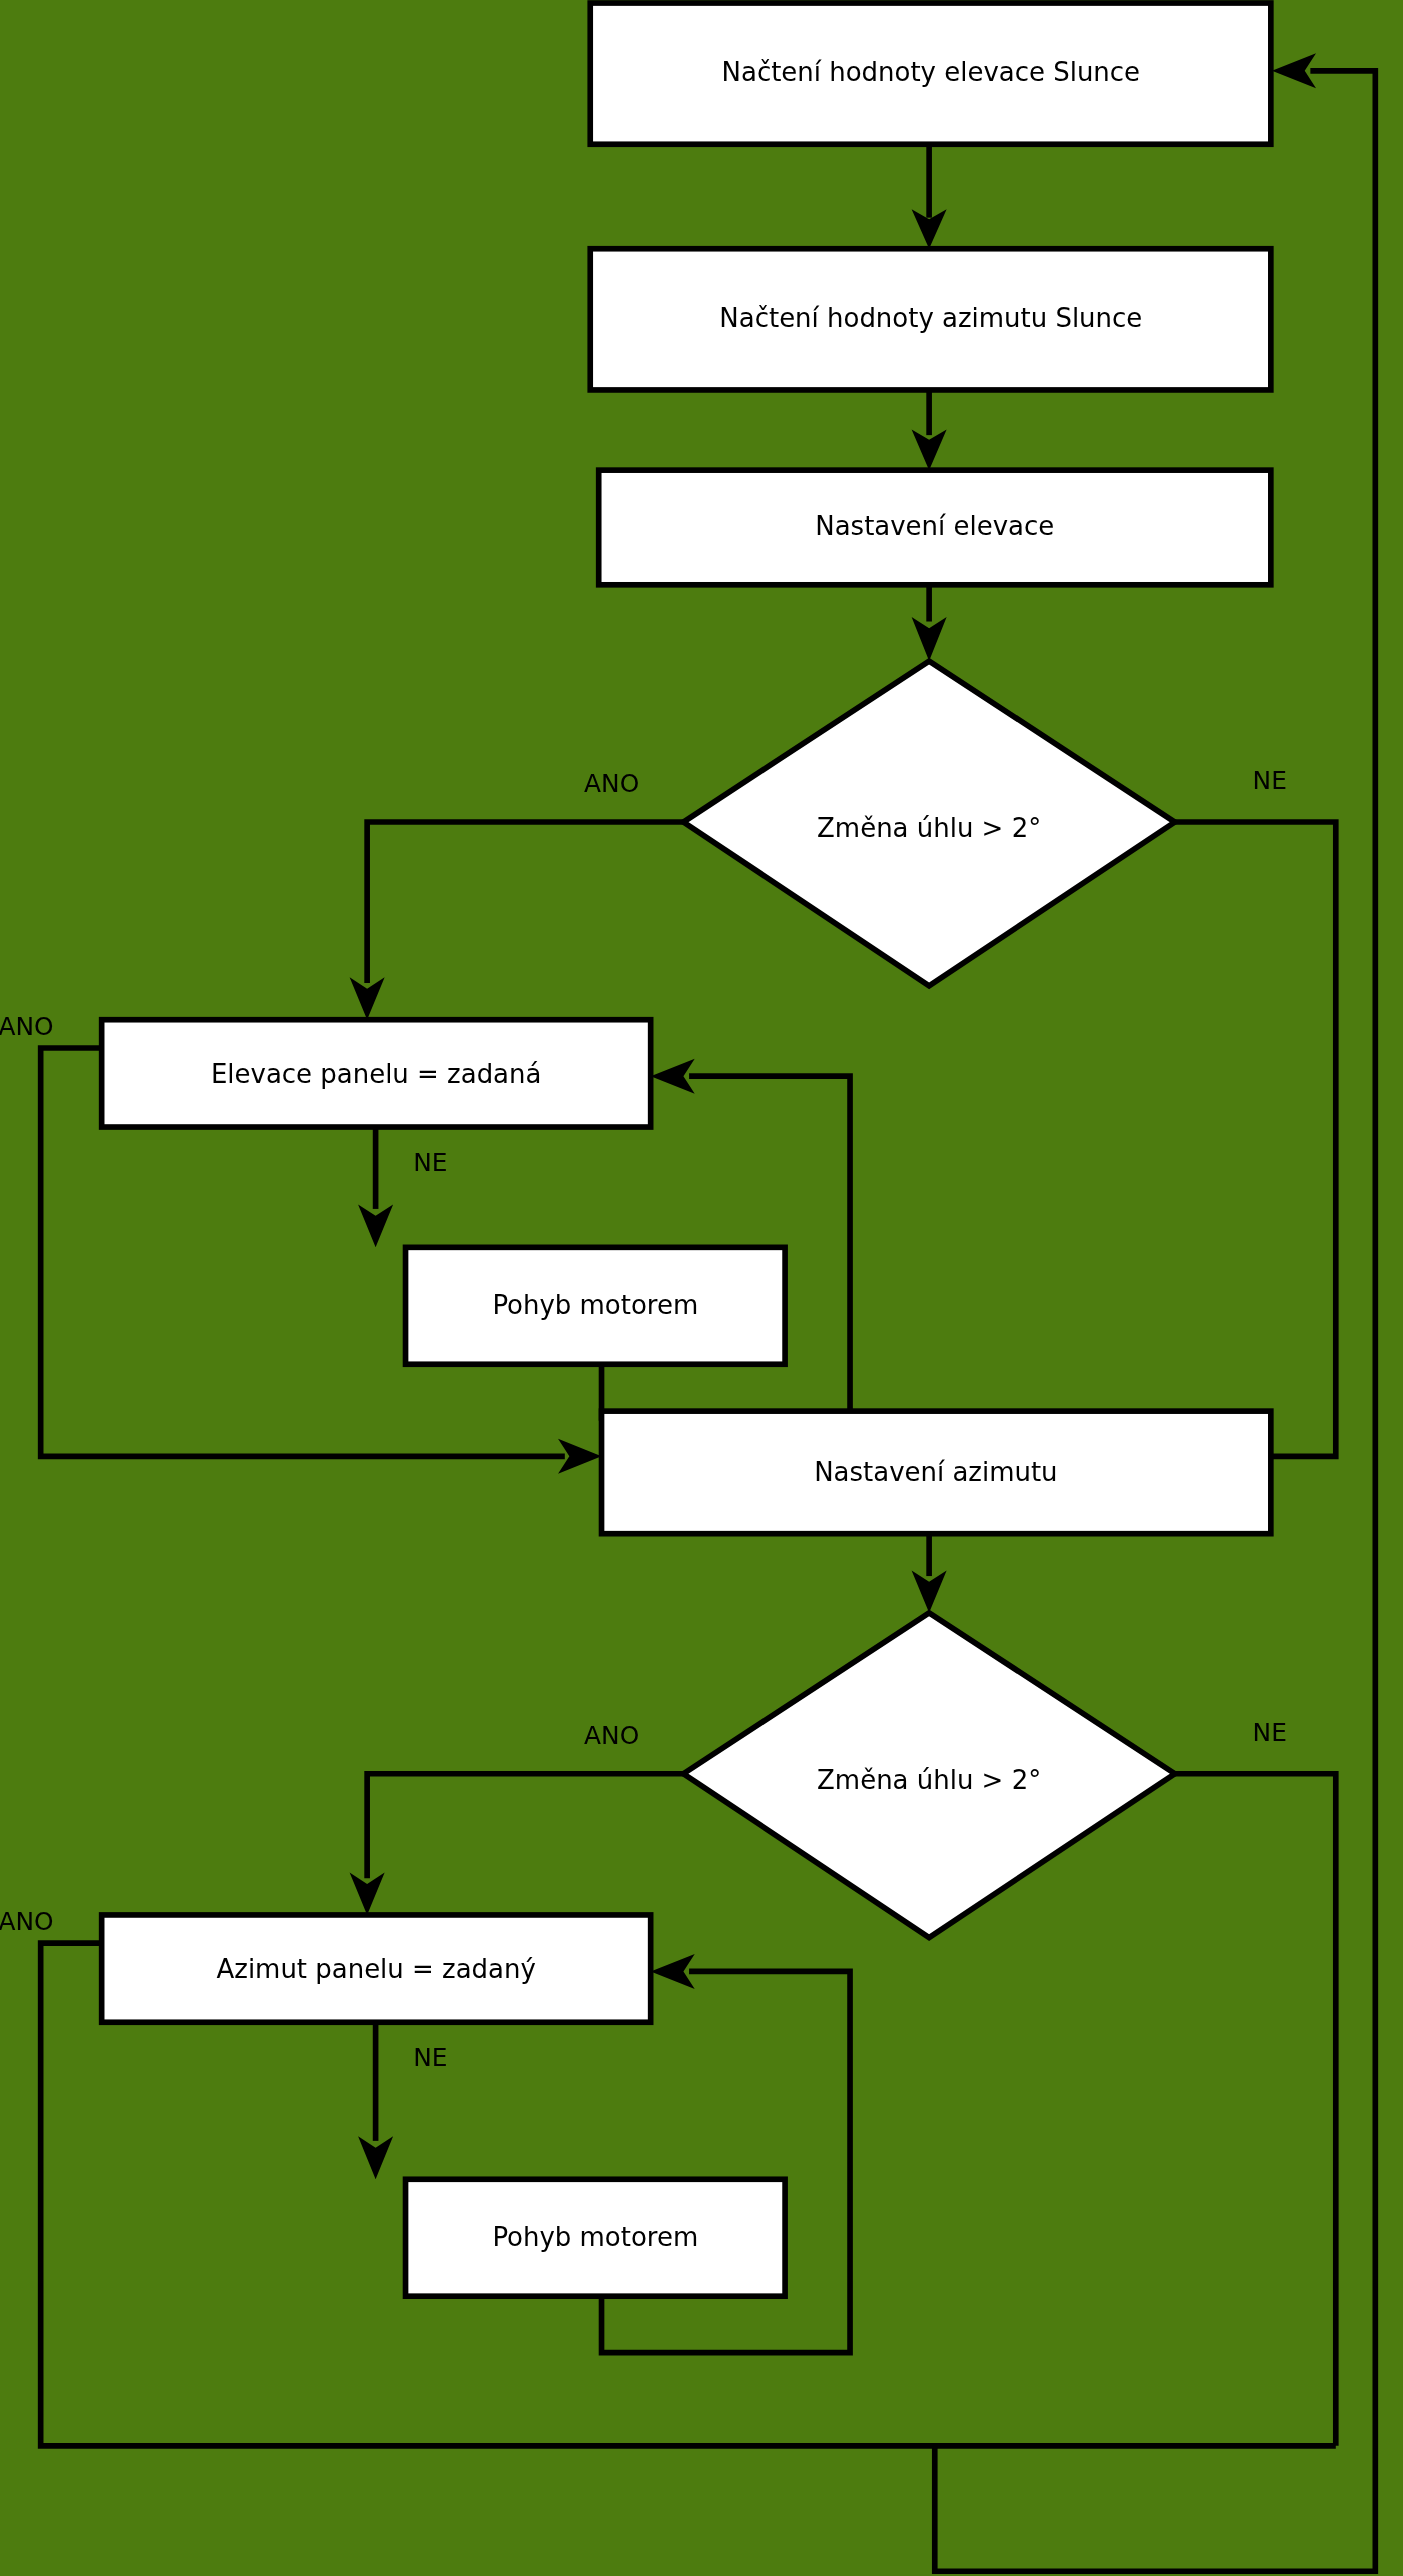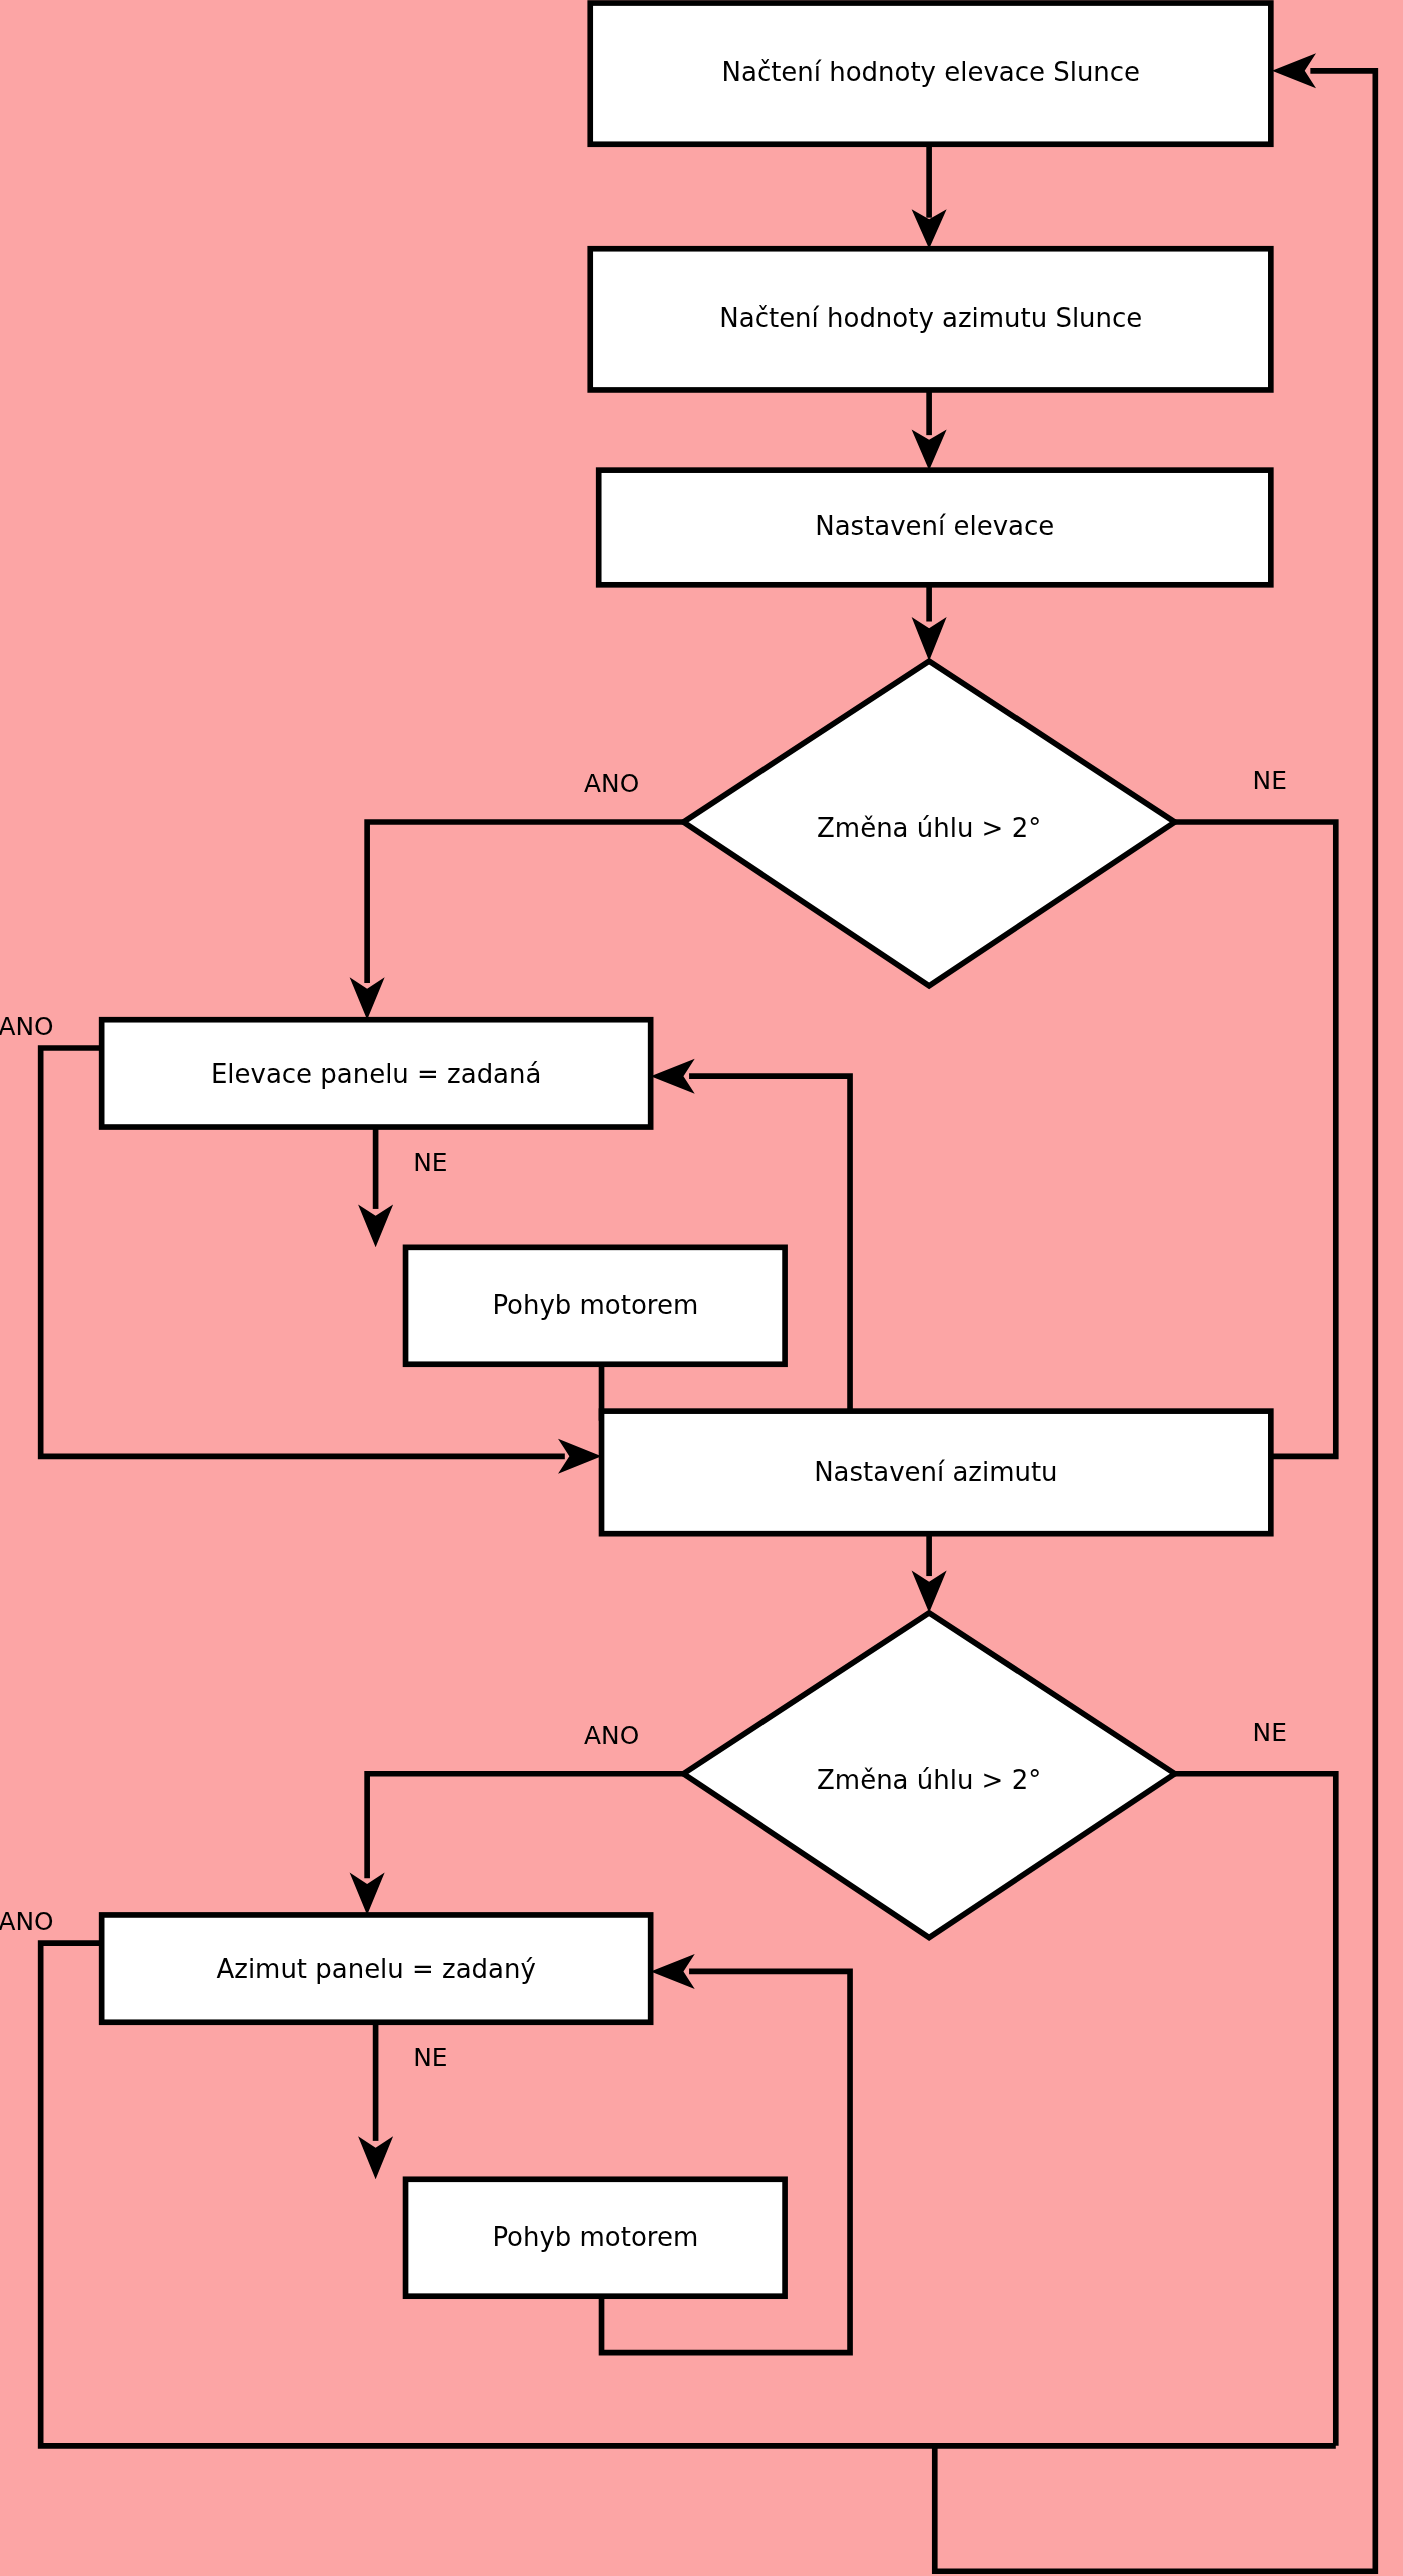--- a/index.html
+++ b/index.html
@@ -4,21 +4,21 @@
 <style>
   html, body {
     margin: 0;
     padding: 0;
     background: #ffffff;
   }
   #flowchart-root {
     position: relative;
     width: 1403px;
     height: 2576px;
-    background: #fca5a5;
+    background: #4d7c0f;
     font-family: "DejaVu Sans", "Liberation Sans", sans-serif;
   }
   svg#flow-svg {
     display: block;
     width: 1403px;
     height: 2576px;
   }
   .node-rect {
     fill: #ffffff;
     stroke: #000000;

